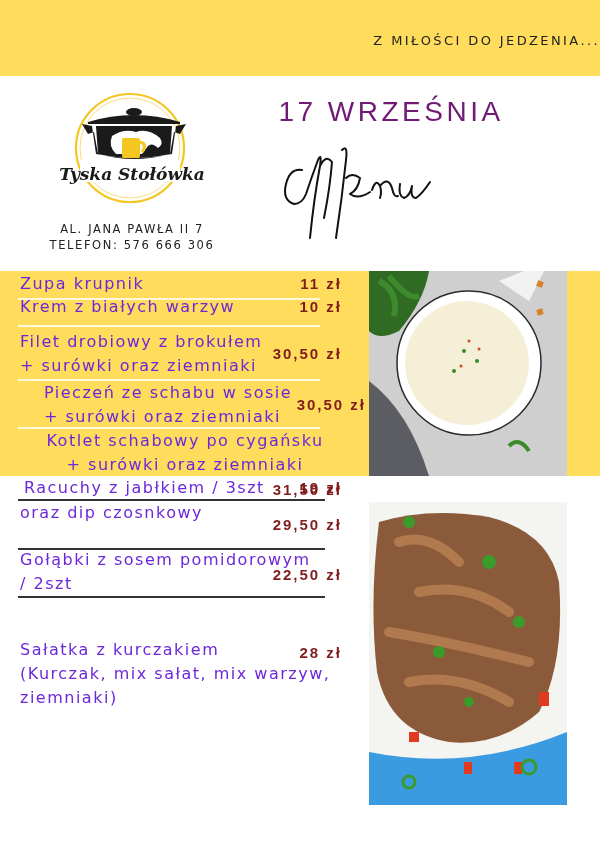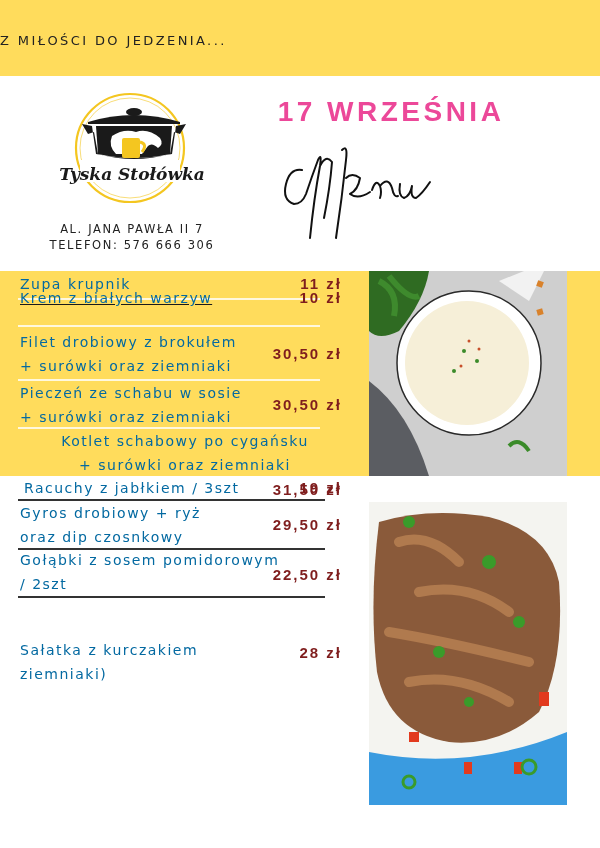--- a/index.html
+++ b/index.html
@@ -1,25 +1,25 @@
 <!DOCTYPE html>
 <html><head>
 <meta charset="utf-8">
 <style>
   html,body{margin:0;padding:0;}
   body{width:600px;height:848px;position:relative;background:#ffffff;overflow:hidden;font-family:"DejaVu Sans",sans-serif;color:#1a1a1a;}
   .topbar{position:absolute;left:0;top:0;width:600px;height:76px;background:#ffdc5c;}
-  .tagline{position:absolute;left:0;top:33px;width:600px;text-align:left;font-size:13px;letter-spacing:2.4px;color:#222;}
+  .tagline{position:absolute;left:0;top:33px;width:600px;text-align:right;font-size:13px;letter-spacing:2.4px;color:#222;}
   .logo{position:absolute;left:52px;top:88px;width:160px;height:118px;}
   .addr{position:absolute;left:32px;width:200px;text-align:center;font-size:11.5px;letter-spacing:1.6px;color:#222;}
-  .date{position:absolute;left:262px;top:96px;width:258px;text-align:center;font-family:"Liberation Sans",sans-serif;font-weight:bold;font-size:28px;letter-spacing:3.5px;color:#ec4899;}
+  .date{position:absolute;left:262px;top:96px;width:258px;text-align:center;font-family:"Liberation Sans",sans-serif;font-weight:normal;font-size:28px;letter-spacing:3.5px;color:#701a75;}
   .menu-script{position:absolute;left:280px;top:138px;width:170px;height:112px;}
   .yband{position:absolute;left:0;top:271px;width:600px;height:205px;background:#ffdc5c;}
   .row{position:absolute;left:20px;width:330px;}
-  .name{font-size:14px;letter-spacing:1.5px;line-height:24px;color:#0369a1;white-space:nowrap;}
+  .name{font-size:16px;letter-spacing:1.5px;line-height:24px;color:#6d28d9;white-space:nowrap;}
   .price{position:absolute;right:8px;font-family:"Liberation Sans",sans-serif;font-weight:bold;font-size:15px;letter-spacing:2px;color:#7f1d1d;white-space:nowrap;}
   .div-w{position:absolute;left:18px;width:302px;height:2px;background:#fff8de;}
   .div-k{position:absolute;left:18px;width:307px;height:2px;background:#333;}
   .photo{position:absolute;overflow:hidden;}
 </style>
 </head>
 <body>
 
 <div class="topbar"></div>
 <div class="tagline">Z MIŁOŚCI DO JEDZENIA...</div>
@@ -59,68 +59,68 @@
 </div>
 
 <div class="yband"></div>
 
 <div class="row" style="top:272px;">
   <div class="name">Zupa krupnik</div>
   <div class="price" style="top:3px;">11 zł</div>
 </div>
 <div class="div-w" style="top:298px;"></div>
 
-<div class="row" style="top:286px;text-decoration:underline;">
+<div class="row" style="top:295px;">
   <div class="name">Krem z białych warzyw</div>
   <div class="price" style="top:3px;">10 zł</div>
 </div>
 <div class="div-w" style="top:325px;"></div>
 
 <div class="row" style="top:330px;">
   <div class="name">Filet drobiowy z brokułem</div>
   <div class="name">+ surówki oraz ziemniaki</div>
   <div class="price" style="top:15px;">30,50 zł</div>
 </div>
 <div class="div-w" style="top:379px;"></div>
 
-<div class="row" style="top:381px;">
+<div class="row" style="top:381px;margin-left:24px;">
   <div class="name">Pieczeń ze schabu w sosie</div>
   <div class="name">+ surówki oraz ziemniaki</div>
   <div class="price" style="top:15px;">30,50 zł</div>
 </div>
 <div class="div-w" style="top:427px;"></div>
 
 <div class="row" style="top:429px;text-align:center;">
   <div class="name">Kotlet schabowy po cygańsku</div>
   <div class="name">+ surówki oraz ziemniaki</div>
   <div class="price" style="top:24px;margin-top:28px;">31,50 zł</div>
 </div>
 
 <div class="row" style="top:476px;left:24px;width:326px;">
   <div class="name">Racuchy z jabłkiem / 3szt</div>
   <div class="price" style="top:3px;">19 zł</div>
 </div>
 <div class="div-k" style="top:499px;"></div>
 
 <div class="row" style="top:501px;">
-  <div class="name">Gyros drobiowy + ryż</div>
   <div class="name">oraz dip czosnkowy</div>
   <div class="price" style="top:15px;">29,50 zł</div>
 </div>
 <div class="div-k" style="top:548px;"></div>
 
 <div class="row" style="top:548px;">
   <div class="name">Gołąbki z sosem pomidorowym</div>
   <div class="name">/ 2szt</div>
   <div class="price" style="top:18px;">22,50 zł</div>
 </div>
 <div class="div-k" style="top:596px;"></div>
 
 <div class="row" style="top:598px;line-height:24px;margin-top:40px;">
   <div class="name">Sałatka z kurczakiem</div>
+  <div class="name">(Kurczak, mix sałat, mix warzyw,</div>
   <div class="name">ziemniaki)</div>
   <div class="price" style="top:3px;">28 zł</div>
 </div>
 
 <div class="photo" style="left:369px;top:271px;width:198px;height:205px;background:#c9c9c9;">
   <svg width="198" height="205" viewBox="0 0 198 205">
     <rect width="198" height="205" fill="#cfcfcf"></rect>
     <path d="M0 110 Q40 140 60 205 L0 205 Z" fill="#5b5d62"></path>
     <path d="M0 0 L60 0 Q55 30 30 60 Q10 70 0 60 Z" fill="#2f6b22"></path>
     <path d="M10 10 Q30 20 25 45 M20 5 Q40 30 50 25" stroke="#3e8a2d" stroke-width="6" fill="none"></path>

